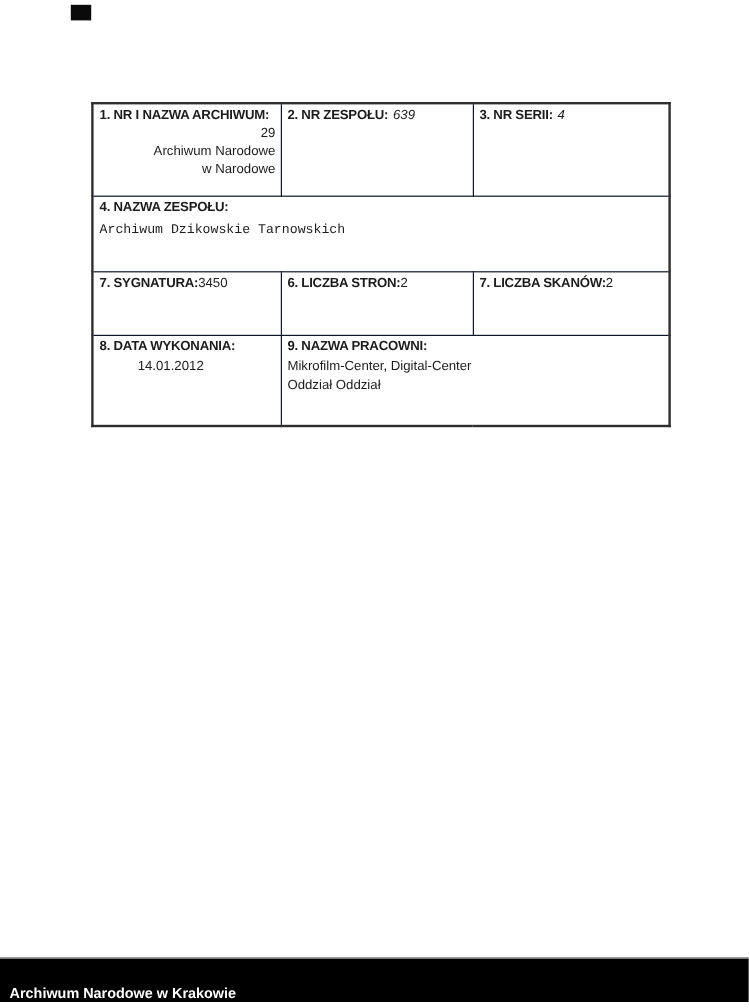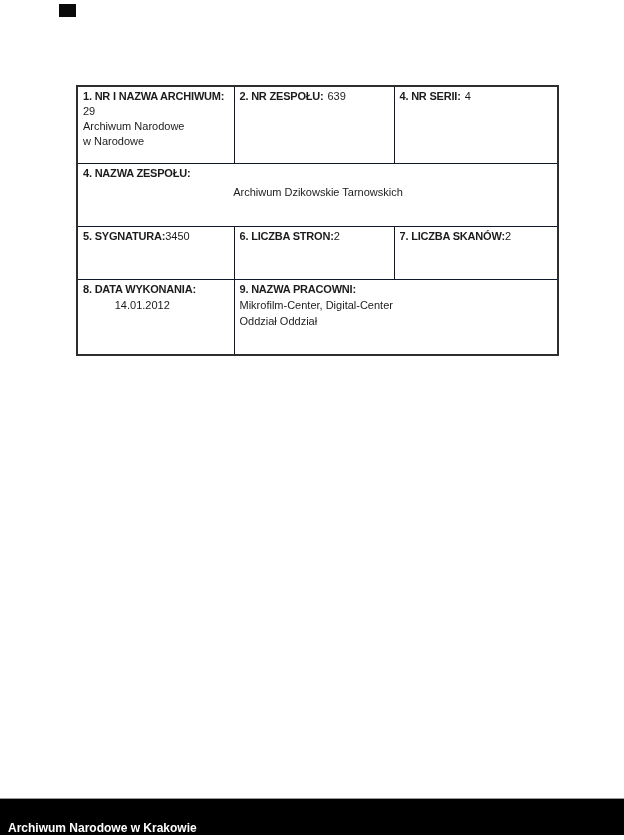--- a/index.html
+++ b/index.html
@@ -35,29 +35,30 @@
     padding: 2px 4px 2px 5px;
     font-size: 11px;
     line-height: 14px;
   }
   .lbl {
     font-weight: bold;
     letter-spacing: -0.2px;
     white-space: nowrap;
   }
   .val-inline { margin-left: 0; }
-  .val-inline.sp { margin-left: 4px; }
+  .val-inline.sp { margin-left: 4px; font-style: italic; }
   .center-lines {
-    text-align: left;
+    text-align: right;
     line-height: 15px;
     margin-top: 1px;
   }
   .fonds-name-line {
-    text-align: center;
+    text-align: left;
     margin-top: 5px;
+    font-family: Liberation Mono, monospace;
   }
   .date-line {
     text-align: center;
     padding-right: 28px;
     margin-top: 2px;
   }
   .workshop-lines {
     text-align: left;
     line-height: 16px;
     margin-top: 1px;
@@ -103,32 +104,32 @@
           <div class="center-lines">
             <div>29</div>
             <div>Archiwum Narodowe</div>
             <div>w Narodowe</div>
           </div>
         </td>
         <td>
           <span class="lbl">2. NR ZESPOŁU:</span><span class="val-inline sp">639</span>
         </td>
         <td>
-          <span class="lbl">4. NR SERII:</span><span class="val-inline sp">4</span>
+          <span class="lbl">3. NR SERII:</span><span class="val-inline sp">4</span>
         </td>
       </tr>
       <tr style="height:63px">
         <td colspan="3">
           <div class="lbl">4. NAZWA ZESPOŁU:</div>
           <div class="fonds-name-line">Archiwum Dzikowskie Tarnowskich</div>
         </td>
       </tr>
       <tr style="height:53px">
         <td>
-          <span class="lbl">5. SYGNATURA:</span><span class="val-inline">3450</span>
+          <span class="lbl">7. SYGNATURA:</span><span class="val-inline">3450</span>
         </td>
         <td>
           <span class="lbl">6. LICZBA STRON:</span><span class="val-inline">2</span>
         </td>
         <td>
           <span class="lbl">7. LICZBA SKANÓW:</span><span class="val-inline">2</span>
         </td>
       </tr>
       <tr style="height:76px">
         <td>

